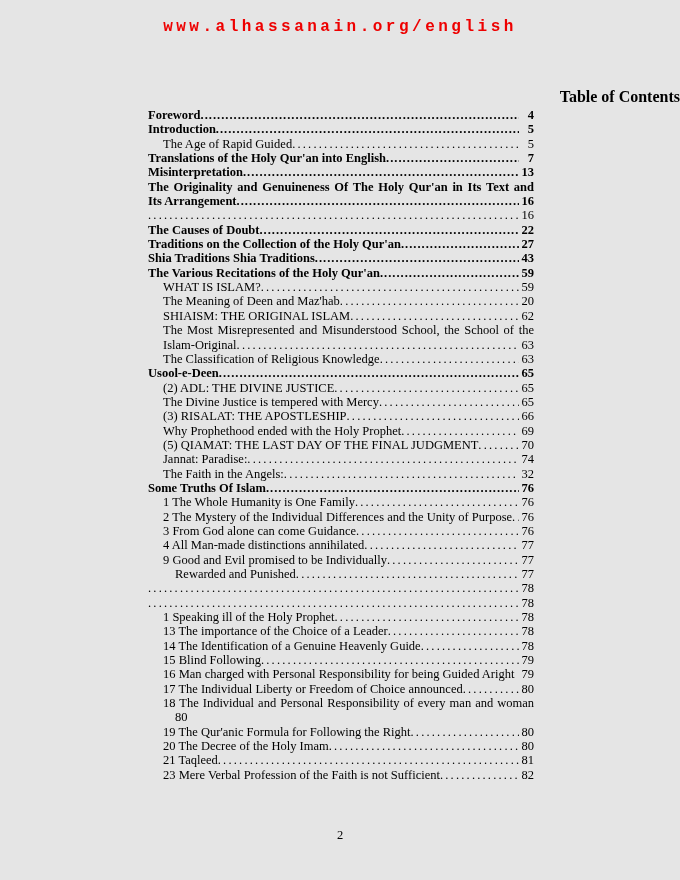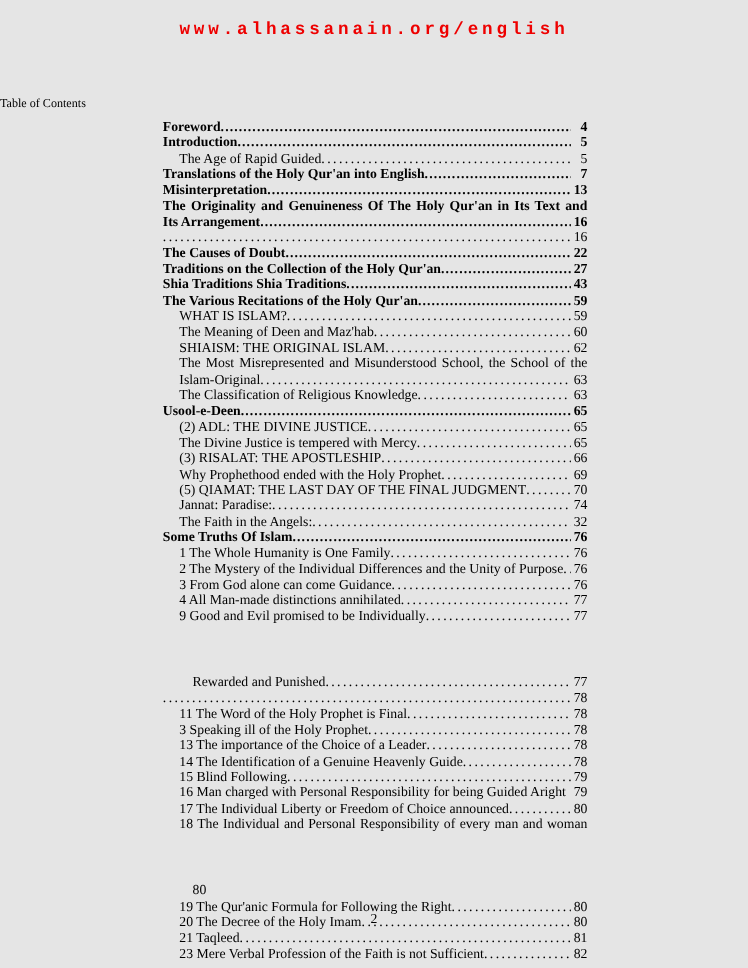--- a/index.html
+++ b/index.html
@@ -26,39 +26,39 @@
     font-weight: bold;
     font-size: 16px;
     letter-spacing: 3.5px;
     white-space: nowrap;
   }
   .doc-title {
     position: absolute;
     top: 88px;
     left: 0;
     right: 0;
-    text-align: left;
-    font-weight: normal;
-    font-size: 11px;
+    text-align: right;
+    font-weight: bold;
+    font-size: 16px;
   }
   .toc {
     position: absolute;
     top: 108px;
     left: 148px;
     width: 386px;
     font-size: 12.5px;
     line-height: 14.35px;
   }
   .row {
     display: flex;
-    align-items: flex-end;
+    align-items: flex-start;
   }
   .row.b { font-weight: bold; }
   .row.i1 .t { padding-left: 15px; }
-  .row.i2 .t { padding-left: 27px; margin-top: 46px; }
+  .row.i2 .t { padding-left: 27px; }
   .row .t {
     flex: 0 1 auto;
     text-align: justify;
     min-width: 0;
   }
   .row.jl .t {
     flex: 1 1 auto;
     text-align-last: justify;
   }
   .row .leader {
@@ -152,21 +152,21 @@
         <span class="p">59</span>
       </div>
       <div class="row i1">
         <span class="t">WHAT IS ISLAM?</span>
         <span class="leader">....................................................................................................................................................................................................................................................................</span>
         <span class="p">59</span>
       </div>
       <div class="row i1">
         <span class="t">The Meaning of Deen and Maz'hab</span>
         <span class="leader">....................................................................................................................................................................................................................................................................</span>
-        <span class="p">60</span>
+        <span class="p">20</span>
       </div>
       <div class="row i1">
         <span class="t">SHIAISM: THE ORIGINAL ISLAM</span>
         <span class="leader">....................................................................................................................................................................................................................................................................</span>
         <span class="p">62</span>
       </div>
       <div class="row i1 jl">
         <span class="t">The Most Misrepresented and Misunderstood School, the School of the</span>
       </div>
       <div class="row i1">
@@ -252,26 +252,25 @@
       <div class="row i2">
         <span class="t">Rewarded and Punished</span>
         <span class="leader">....................................................................................................................................................................................................................................................................</span>
         <span class="p">77</span>
       </div>
       <div class="row i1">
         <span class="leader">....................................................................................................................................................................................................................................................................</span>
         <span class="p">78</span>
       </div>
       <div class="row i1">
-        <span class="t">11 The Word of the Holy Prophet is Final</span>
-        <span class="leader">....................................................................................................................................................................................................................................................................</span>
-        <span class="p">78</span>
-      </div>
-      <div class="row i1">
-        <span class="t">3 Speaking ill of the Holy Prophet</span>
+        <span class="leader">....................................................................................................................................................................................................................................................................</span>
+        <span class="p">78</span>
+      </div>
+      <div class="row i1">
+        <span class="t">1 Speaking ill of the Holy Prophet</span>
         <span class="leader">....................................................................................................................................................................................................................................................................</span>
         <span class="p">78</span>
       </div>
       <div class="row i1">
         <span class="t">13 The importance of the Choice of a Leader</span>
         <span class="leader">....................................................................................................................................................................................................................................................................</span>
         <span class="p">78</span>
       </div>
       <div class="row i1">
         <span class="t">14 The Identification of a Genuine Heavenly Guide</span>

